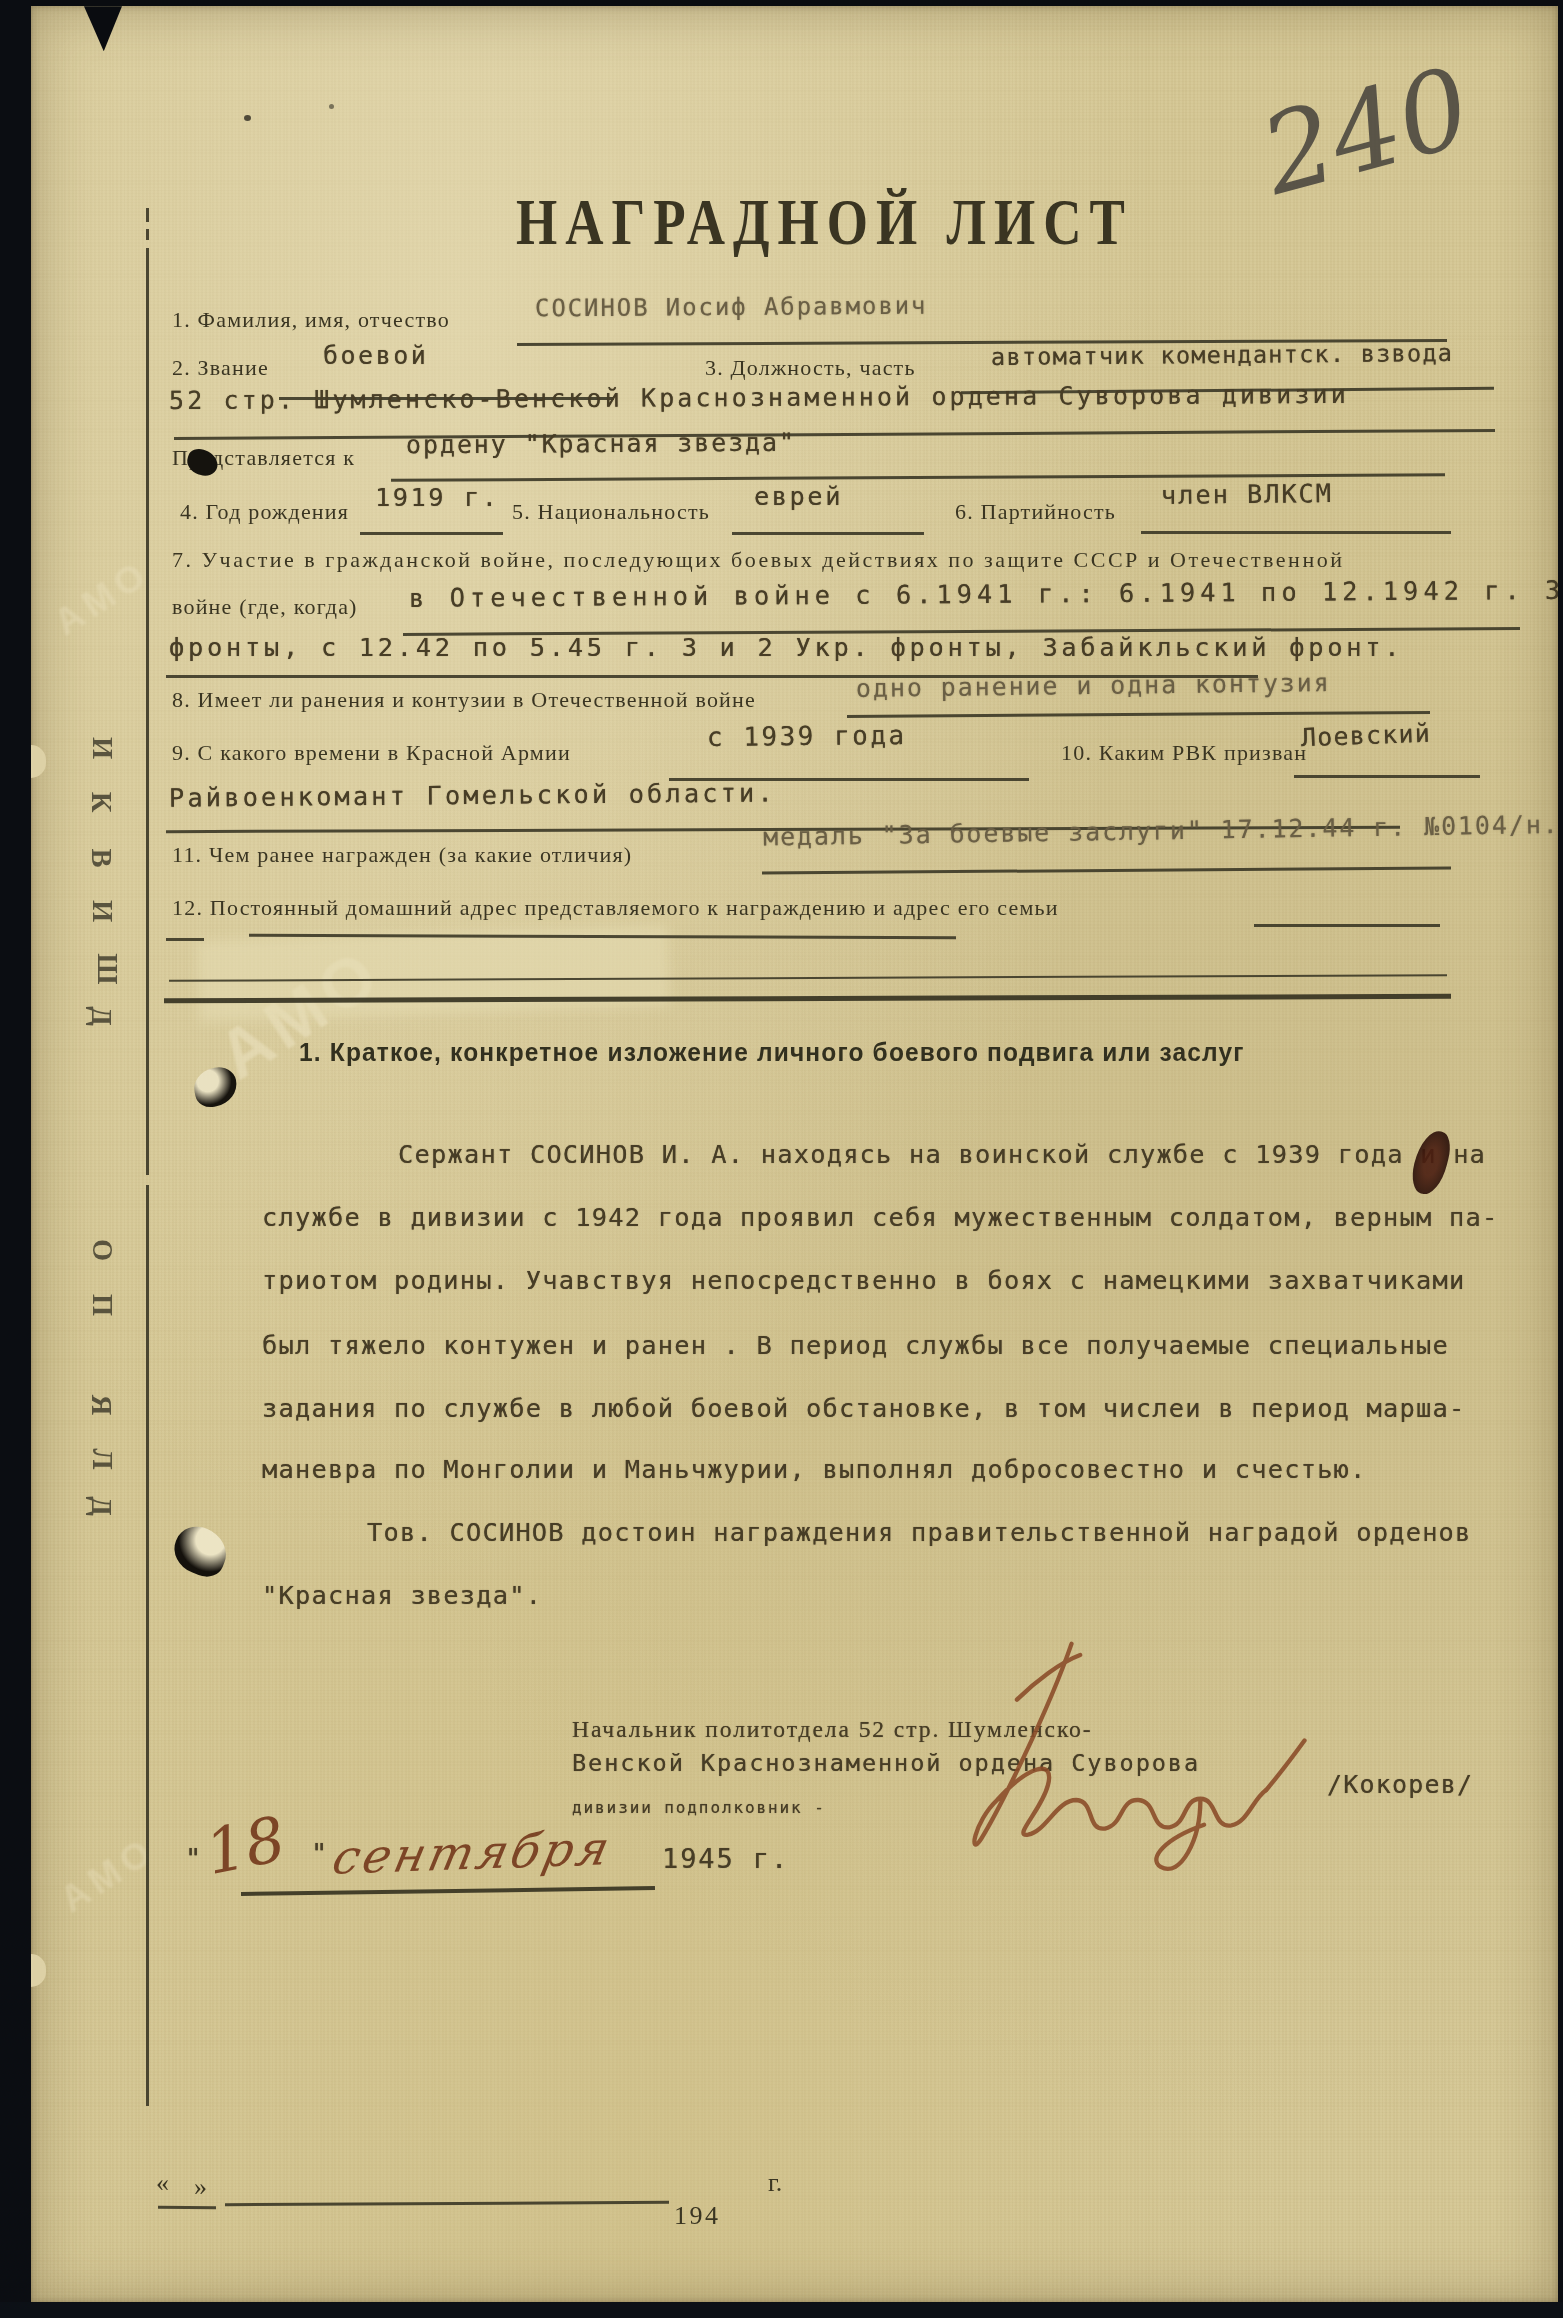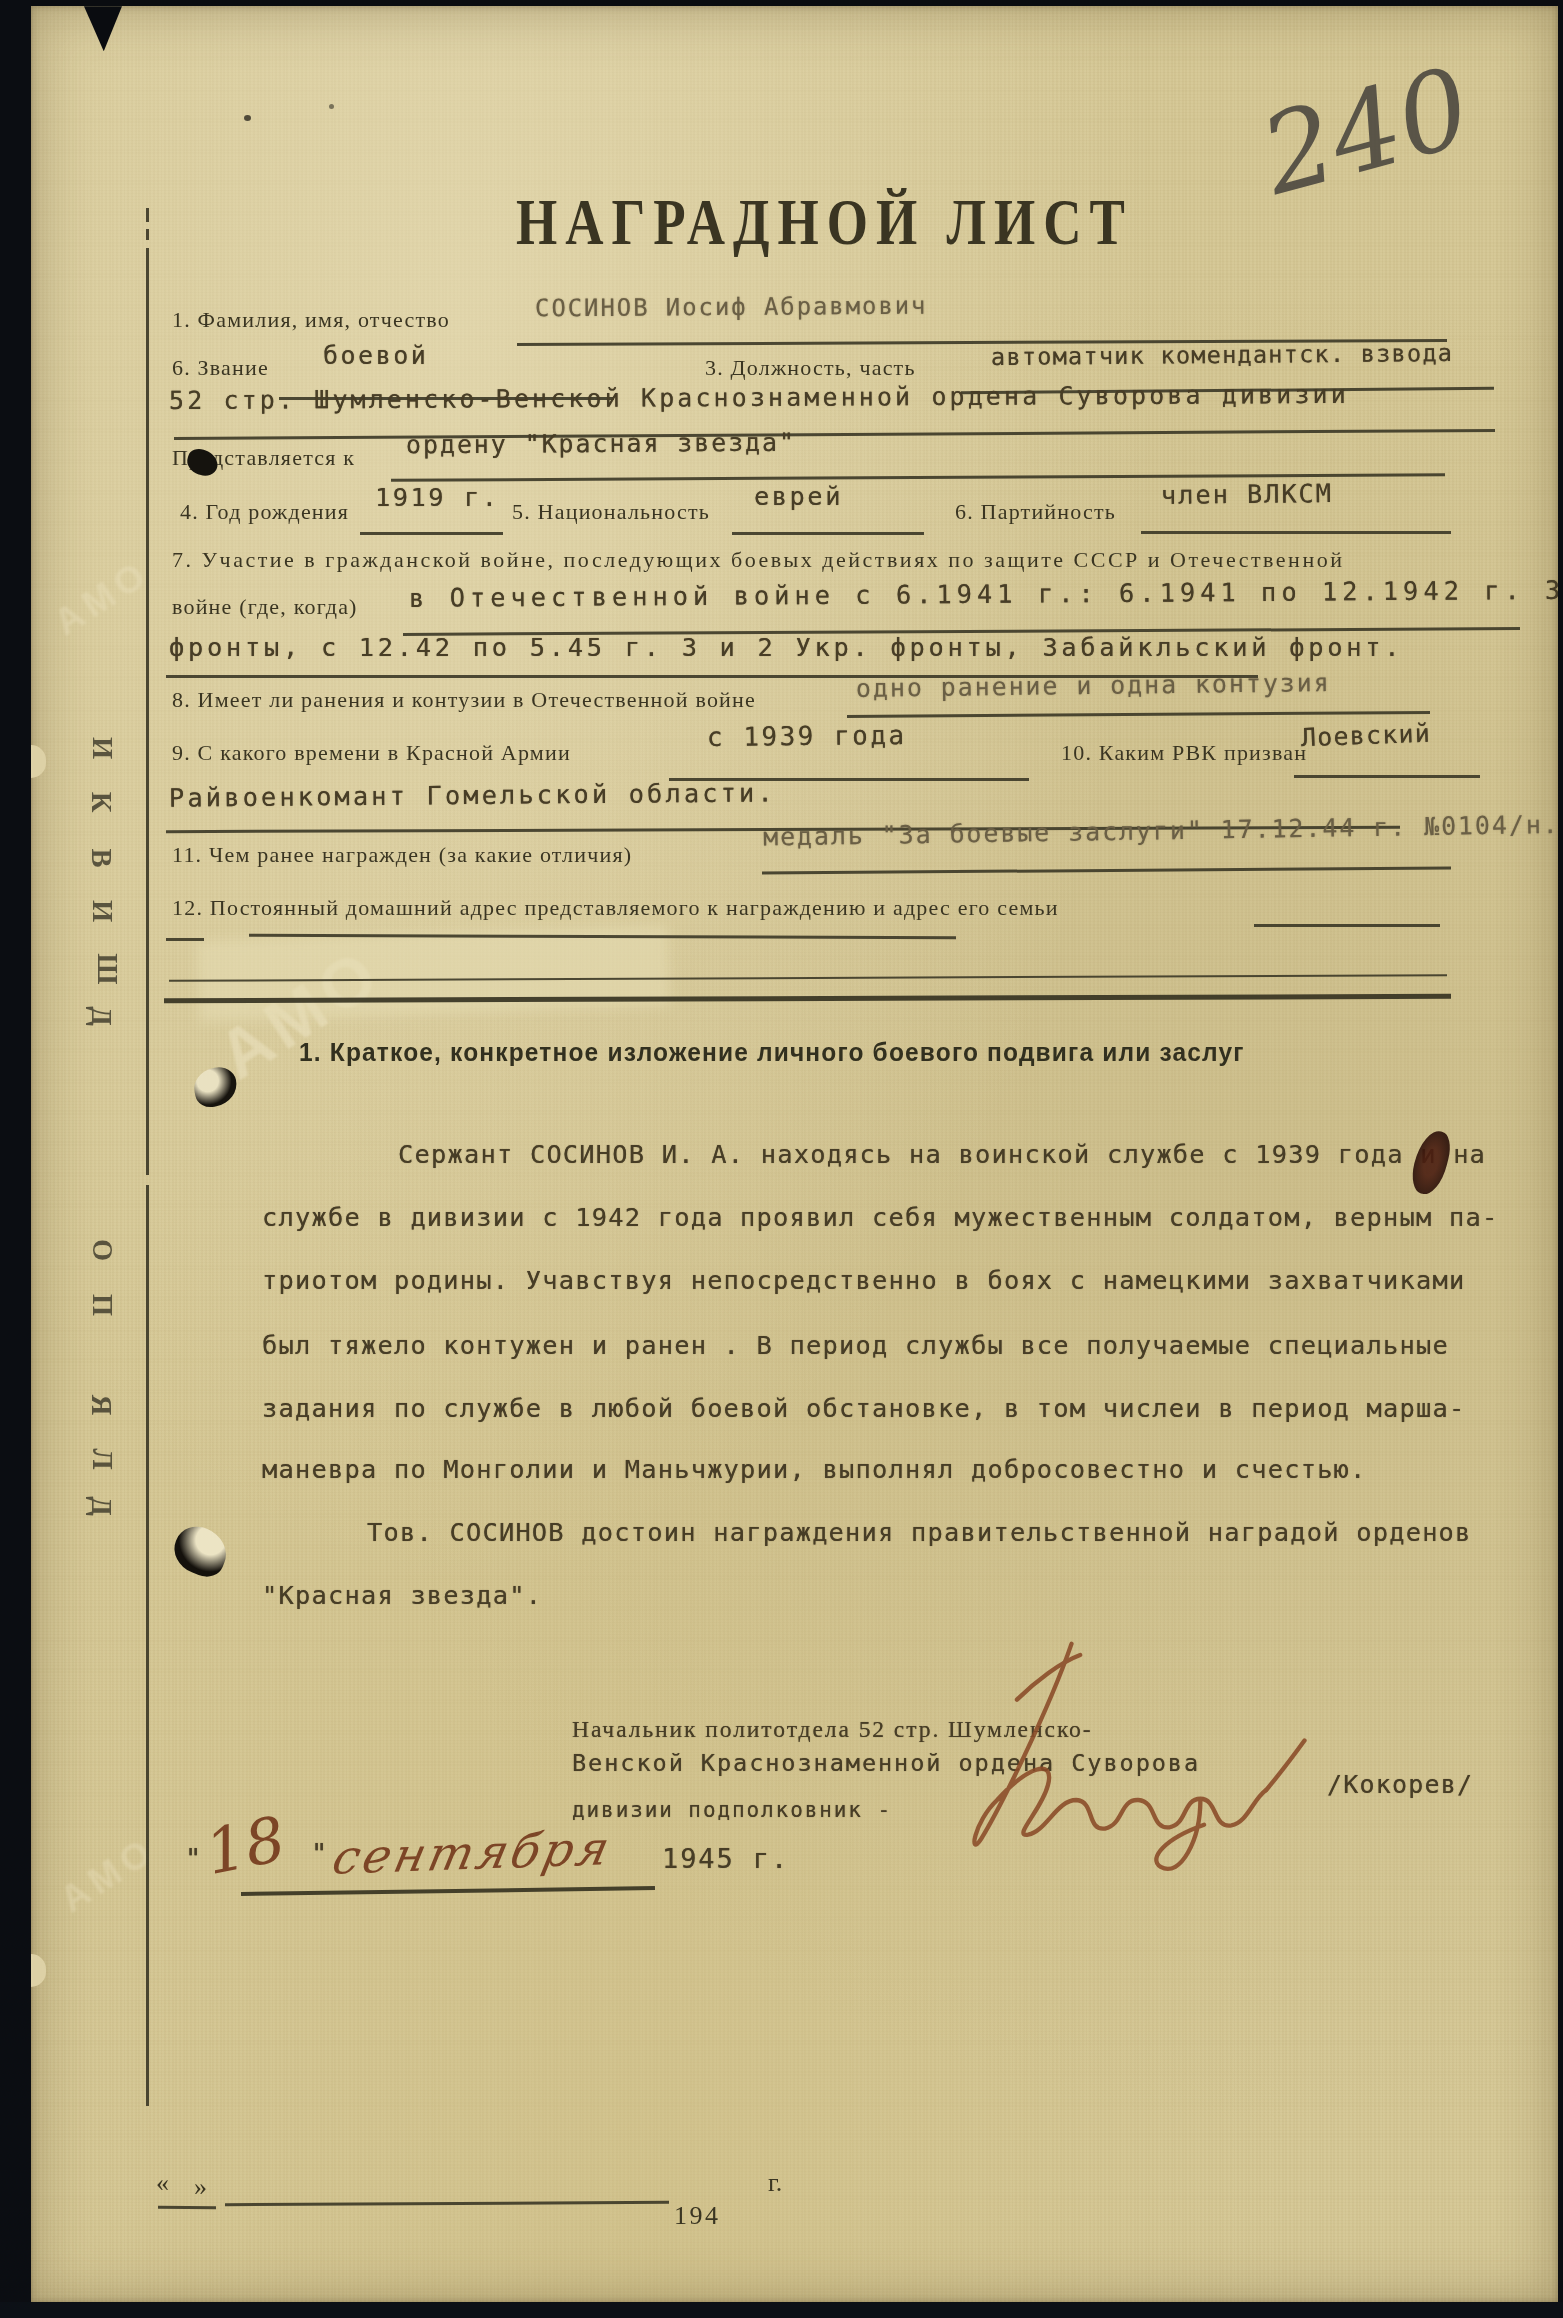--- a/index.html
+++ b/index.html
@@ -59,21 +59,21 @@
       <span class="abs vlet" style="left: 60px; top: 1484px;">Д</span>
     </div>
 
   <div class="abs h" id="pageno" style="left:1231px;top:62px;">240</div>
   <div class="abs p" id="title" style="left:485px;top:179px;font-size:53px;">НАГРАДНОЙ ЛИСТ</div>
 
   <div class="abs p" style="left:141px;top:301px;font-size:22px;letter-spacing:1.2px;">1. Фамилия, имя, отчество</div>
   <div class="abs t faded" style="left:504px;top:287px;font-size:24px;letter-spacing:1.9px;transform:rotate(-.4deg);">СОСИНОВ Иосиф Абравмович</div>
   <div class="abs rule" style="left:486px;top:335px;width:930px;transform:rotate(-.25deg);"></div>
 
-  <div class="abs p" style="left:141px;top:349px;font-size:22px;letter-spacing:1.2px;">6. Звание</div>
+  <div class="abs p" style="left:141px;top:349px;font-size:22px;letter-spacing:1.2px;">2. Звание</div>
   <div class="abs t" style="left:292px;top:335px;font-size:25px;letter-spacing:2.5px;">боевой</div>
   <div class="abs rule" style="left:248px;top:391px;width:335px;"></div>
   <div class="abs p" style="left:674px;top:349px;font-size:22px;letter-spacing:1.2px;">3. Должность, часть</div>
   <div class="abs t" style="left:960px;top:335px;font-size:23.6px;letter-spacing:1.2px;transform:rotate(-.5deg);">автоматчик комендантск. взвода</div>
   <div class="abs rule" style="left:930px;top:383px;width:533px;transform:rotate(-.5deg);"></div>
 
   <div class="abs t" style="left:138px;top:377px;font-size:25px;letter-spacing:3.1px;transform:rotate(-.3deg);">52 стр. Шумленско-Венской Краснознаменной ордена Суворова дивизии</div>
   <div class="abs rule" style="left:143px;top:427px;width:1321px;transform:rotate(-.35deg);"></div>
 
   <div class="abs p" style="left:141px;top:439px;font-size:22px;letter-spacing:1.2px;">Представляется к</div>
@@ -130,21 +130,21 @@
   <div class="abs t" style="left:231px;top:1387px;font-size:25.4px;letter-spacing:1.2px;">задания по службе в любой боевой обстановке, в том числеи в период марша-</div>
   <div class="abs t" style="left:231px;top:1324px;font-size:25.4px;letter-spacing:1.2px;">был тяжело контужен и ранен . В период службы все получаемые специальные</div>
   <div class="abs t" style="left:231px;top:1448px;font-size:25.4px;letter-spacing:1.2px;">маневра по Монголии и Маньчжурии, выполнял добросовестно и счестью.</div>
   <div class="abs t" style="left:336px;top:1511px;font-size:25.4px;letter-spacing:1.2px;">Тов. СОСИНОВ достоин награждения правительственной наградой орденов</div>
   <div class="abs t" style="left:231px;top:1574px;font-size:25.4px;letter-spacing:1.2px;">"Красная звезда".</div>
 
   <div class="blob" style="left:1384px;top:1124px;width:32px;height:65px;background:radial-gradient(#4a1d10 30%,#2a0f08 70%);border-radius:60% 40% 55% 45%;transform:rotate(14deg);opacity:.9;"></div>
 
   <div class="abs t sigline" style="left:541px;top:1710px;font-size:23.6px;letter-spacing:1.9px;font-family:Liberation Serif, serif;">Начальник политотдела 52 стр. Шумленско-</div>
   <div class="abs t sigline" style="left:541px;top:1743px;font-size:23.6px;letter-spacing:1.9px;">Венской Краснознаменной ордена Суворова</div>
-  <div class="abs t sigline" style="left:541px;top:1792px;font-size:21px;letter-spacing:1.9px;">дивизии подполковник -</div>
+  <div class="abs t sigline" style="left:541px;top:1792px;font-size:16px;letter-spacing:1.9px;">дивизии подполковник -</div>
   <div class="abs t" style="left:1296px;top:1764px;font-size:25px;letter-spacing:1.2px;">/Кокорев/</div>
 
   <svg class="abs" style="left:893px;top:1619px;" width="409" height="267" viewBox="0 0 660 430">
     <g fill="none" stroke="#8a4b28" stroke-width="7" stroke-linecap="round" opacity=".88">
       <path d="M238 30 C200 140 120 300 92 345 C72 376 80 318 118 282 C165 230 212 212 200 258 C190 298 142 342 168 338 C198 332 214 282 246 282 C276 284 262 332 292 328 C322 322 316 280 346 282 C376 284 366 330 396 326 C424 322 418 280 446 280 C474 280 466 328 496 323 C522 318 530 282 552 266"></path>
       <path d="M446 282 C446 346 414 408 382 390 C360 376 390 344 452 322"></path>
       <path d="M552 266 C574 240 598 208 614 186"></path>
       <path d="M150 120 C180 90 220 60 252 48"></path>
     </g>
   </svg>

